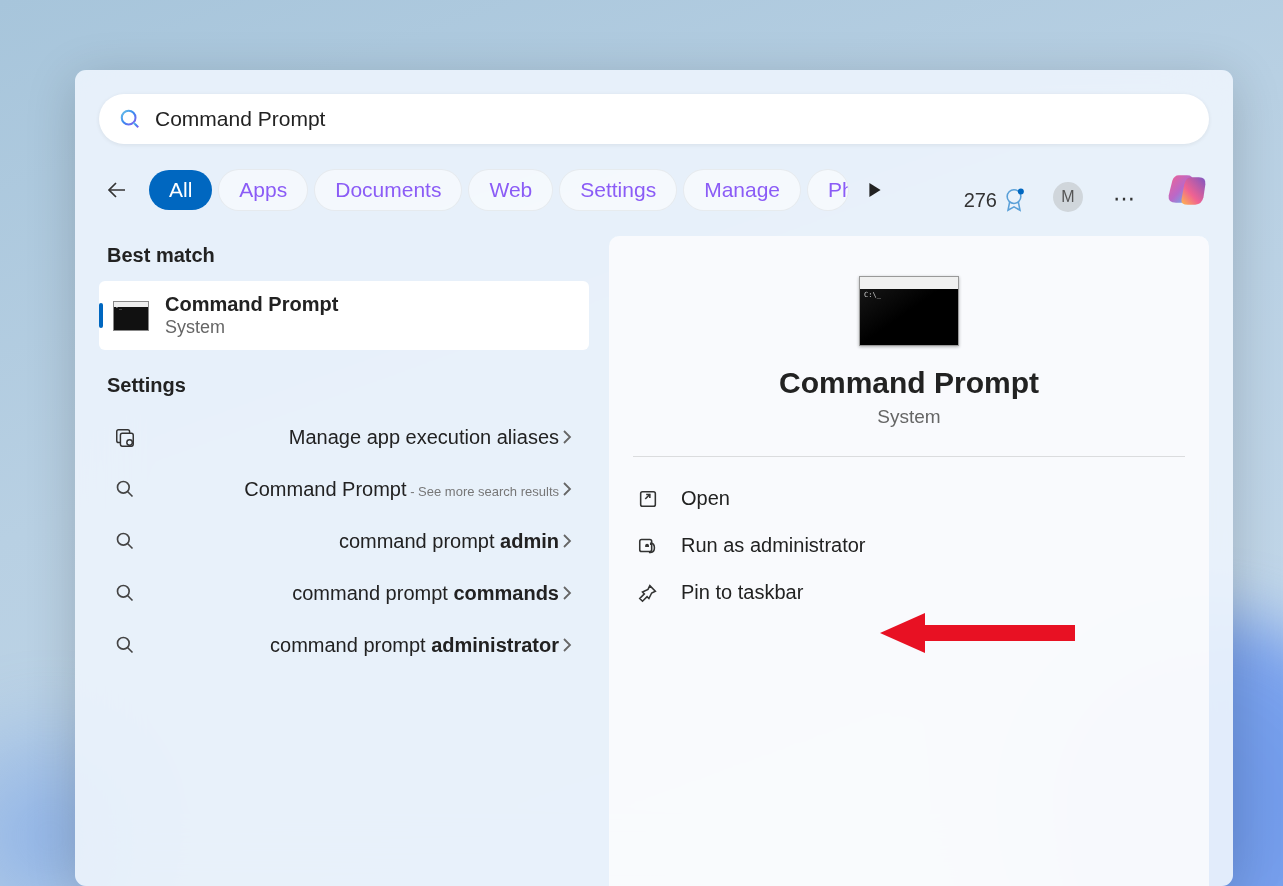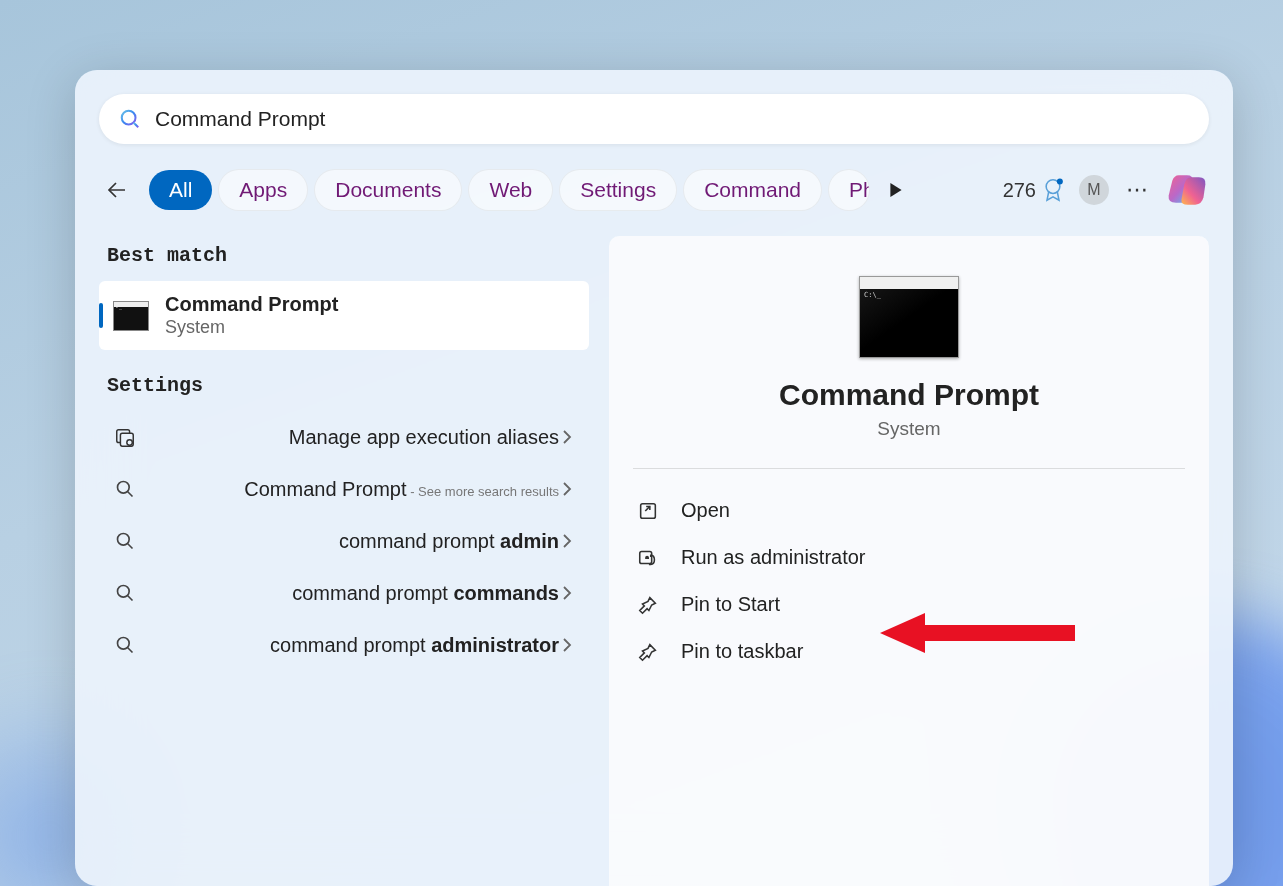--- a/index.html
+++ b/index.html
@@ -1,55 +1,55 @@
 <!DOCTYPE html>
 <html><head>
 <meta charset="utf-8">
 <style>
 * { margin: 0; padding: 0; box-sizing: border-box; font-family: "Segoe UI", -apple-system, sans-serif; }
 body { width: 1283px; height: 886px; background: linear-gradient(160deg, #a7c5db 0%, #b8d0e3 40%, #c5d9eb 100%); overflow: hidden; position: relative; }
 .corner-blue { position: absolute; bottom: -120px; right: -120px; width: 400px; height: 400px; background: radial-gradient(circle, #4a7de8 0%, #5c8cf0 60%, transparent 80%); border-radius: 50%; filter: blur(30px); opacity: 0.7; }
 .corner-blue-left { position: absolute; bottom: -100px; left: -100px; width: 300px; height: 300px; background: radial-gradient(circle, #5a8de8 0%, transparent 70%); border-radius: 50%; filter: blur(30px); opacity: 0.5; }
-.window { position: absolute; left: 75px; top: 70px; width: 1158px; height: 816px; background: rgba(235, 243, 252, 0.92); backdrop-filter: blur(30px); border-radius: 22px; box-shadow: 0 10px 50px rgba(0,0,0,0.18); padding: 24px 24px 0 24px; overflow: hidden; }
+.window { position: absolute; left: 75px; top: 70px; width: 1158px; height: 816px; background: rgba(235, 243, 252, 0.92); backdrop-filter: blur(30px); border-radius: 11px; box-shadow: 0 10px 50px rgba(0,0,0,0.18); padding: 24px 24px 0 24px; overflow: hidden; }
 .search-bar { width: 100%; height: 50px; background: #fff; border-radius: 28px; display: flex; align-items: center; padding: 0 20px; box-shadow: 0 1px 4px rgba(0,0,0,0.08); }
 .search-icon { width: 22px; height: 22px; margin-right: 14px; }
 .search-input { border: none; outline: none; font-size: 21px; flex: 1; color: #222; background: transparent; }
 .tabs-row { display: flex; align-items: center; margin-top: 24px; gap: 6px; }
 .back-btn { width: 36px; height: 36px; display: flex; align-items: center; justify-content: center; margin-right: 8px; cursor: pointer; }
-.tab { padding: 8px 20px; border-radius: 22px; font-size: 21px; color: #701a75; background: rgba(255,255,255,0.55); cursor: pointer; white-space: nowrap; border: 1px solid rgba(0,0,0,0.06); }
+.tab { padding: 8px 20px; border-radius: 22px; font-size: 21px; color: #8b5cf6; background: rgba(255,255,255,0.55); cursor: pointer; white-space: nowrap; border: 1px solid rgba(0,0,0,0.06); }
 .tab.active { background: #0067c0; color: #fff; border: none; }
 .tab.partial { width: 42px; overflow: hidden; }
 .scroll-btn { width: 32px; height: 32px; display: flex; align-items: center; justify-content: center; cursor: pointer; margin-left: 4px; }
-.right-items { margin-left: auto; display: flex; align-items: center; gap: 15px; }
+.right-items { margin-left: auto; display: flex; align-items: flex-end; gap: 28px; }
 .points { display: flex; align-items: center; gap: 6px; font-size: 20px; color: #333; }
 .badge-svg { width: 22px; height: 24px; }
 .avatar { width: 30px; height: 30px; border-radius: 50%; background: #d0d6db; color: #555; display: flex; align-items: center; justify-content: center; font-size: 16px; }
 .more-icon { width: 26px; height: 26px; display: flex; align-items: center; justify-content: center; cursor: pointer; color: #333; font-size: 22px; }
 .copilot { width: 44px; height: 44px; cursor: pointer; }
 .content { display: flex; margin-top: 24px; gap: 20px; height: 700px; }
 .left-col { width: 490px; }
-.section-title { font-size: 20px; font-weight: 600; color: #222; padding: 8px 8px 14px 8px; font-family: Liberation Mono, monospace; }
+.section-title { font-size: 20px; font-weight: 600; color: #222; padding: 8px 8px 14px 8px; }
 .result-item { display: flex; align-items: center; padding: 12px 14px; border-radius: 6px; cursor: pointer; position: relative; }
 .result-item.selected { background: #fff; }
 .result-item.selected::before { content: ""; position: absolute; left: 0; top: 22px; bottom: 22px; width: 4px; background: #0067c0; border-radius: 3px; }
 .cmd-icon-sm { width: 36px; height: 30px; background: #111; border: 1px solid #888; position: relative; margin-right: 16px; }
 .cmd-icon-sm::before { content: ">_"; position: absolute; top: 1px; left: 2px; color: #fff; font-size: 5px; font-family: monospace; }
 .cmd-icon-sm::after { content: ""; position: absolute; top: 0; left: 0; right: 0; height: 5px; background: #eee; }
 .result-texts { flex: 1; }
 .result-title { font-size: 20px; color: #222; font-weight: 600; }
 .result-sub { font-size: 18px; color: #666; margin-top: 1px; }
 .setting-item, .web-item { display: flex; align-items: center; padding: 14px 14px; cursor: pointer; text-align: right; }
 .item-icon { width: 24px; height: 24px; margin-right: 18px; display: flex; align-items: center; justify-content: center; }
 .item-text { font-size: 20px; color: #222; flex: 1; }
 .item-text .bold { font-weight: 600; margin-top: 20px; }
 .item-text .muted { color: #777; font-size: 13px; }
 .chevron { width: 16px; height: 16px; color: #666; }
 .right-col { flex: 1; background: rgba(253,253,254,0.75); border-radius: 10px; padding: 40px 24px; }
 .preview-icon-wrap { display: flex; justify-content: center; margin-bottom: 20px; }
-.cmd-icon-lg { width: 100px; height: 82px; background: linear-gradient(145deg, #1a1a1a 0%, #000 50%); border: 1px solid #999; position: relative; box-shadow: 0 1px 3px rgba(0,0,0,0.3); }
+.cmd-icon-lg { width: 100px; height: 70px; background: linear-gradient(145deg, #1a1a1a 0%, #000 50%); border: 1px solid #999; position: relative; box-shadow: 0 1px 3px rgba(0,0,0,0.3); }
 .cmd-icon-lg::after { content: ""; position: absolute; top: 0; left: 0; right: 0; height: 12px; background: #f0f0f0; }
 .cmd-icon-lg .prompt { position: absolute; top: 14px; left: 4px; color: #ccc; font-size: 7px; font-family: monospace; }
 .preview-title { text-align: center; font-size: 30px; font-weight: 600; color: #222; }
 .preview-sub { text-align: center; font-size: 19px; color: #666; margin-top: 6px; }
 .divider { height: 1px; background: rgba(0,0,0,0.12); margin: 28px 0 18px 0; }
 .action-item { display: flex; align-items: center; padding: 12px 4px; cursor: pointer; text-align: center; }
 .action-icon { width: 22px; height: 22px; margin-right: 22px; }
 .action-text { font-size: 20px; color: #222; }
 .arrow-annotation { position: absolute; left: 880px; top: 603px; pointer-events: none; }
 </style>
@@ -81,21 +81,21 @@
       <svg width="24" height="24" viewBox="0 0 24 24" fill="none" stroke="#333" stroke-width="1.7">
           <line x1="20" y1="12" x2="4" y2="12"></line>
           <polyline points="11,5 4,12 11,19"></polyline>
         </svg>
     </div>
     <div class="tab active">All</div>
     <div class="tab">Apps</div>
     <div class="tab">Documents</div>
     <div class="tab">Web</div>
     <div class="tab">Settings</div>
-    <div class="tab">Command</div>
+    <div class="tab">Manage</div>
     <div class="tab partial">Ph</div>
     <div class="scroll-btn">
       <svg width="14" height="14" viewBox="0 0 10 10">
           <polygon points="1,0 9,5 1,10" fill="#222"></polygon>
         </svg>
     </div>
     <div class="right-items">
       <div class="points">
         <span>276</span>
         <svg class="badge-svg" viewBox="0 0 24 28">
@@ -228,26 +228,20 @@
             <rect x="3" y="5" width="13" height="13" rx="2"></rect>
             <path d="M15 11 L15 9 Q19 9 19 14 Q19 19 15 19 L13 19"></path>
             <path d="M17 13 L17 11 A3 3 0 0 1 23 11 L23 13" fill="#333" stroke="none" transform="translate(-3,4) scale(0.7)"></path>
           </svg>
         <div class="action-text">Run as administrator</div>
       </div>
       <div class="action-item">
         <svg class="action-icon" viewBox="0 0 24 24" fill="none" stroke="#333" stroke-width="1.7">
             <path d="M14 4 L20 10 L16 12 L13 18 L11 16 L6 21 L3 18 L8 13 L6 11 L12 8 Z"></path>
           </svg>
-        <div class="action-text">Pin to Start</div>
-      </div>
-      <div class="action-item">
-        <svg class="action-icon" viewBox="0 0 24 24" fill="none" stroke="#333" stroke-width="1.7">
-            <path d="M14 4 L20 10 L16 12 L13 18 L11 16 L6 21 L3 18 L8 13 L6 11 L12 8 Z"></path>
-          </svg>
         <div class="action-text">Pin to taskbar</div>
       </div>
     </div>
   </div>
 </div>
 
 <svg class="arrow-annotation" width="200" height="60">
   <polygon points="0,30 45,10 45,22 195,22 195,38 45,38 45,50" fill="#e81123"></polygon>
 </svg>
 

